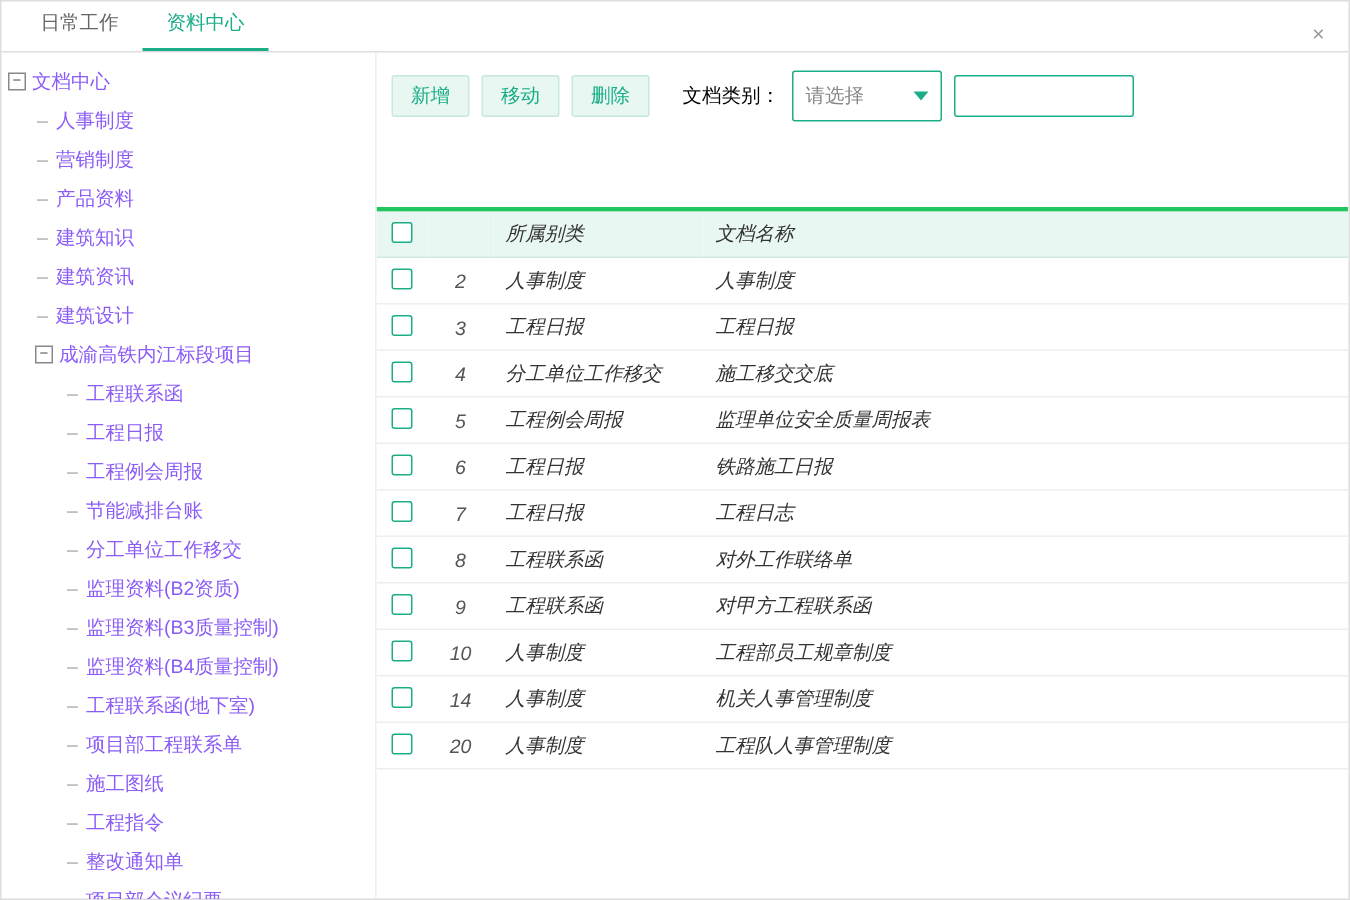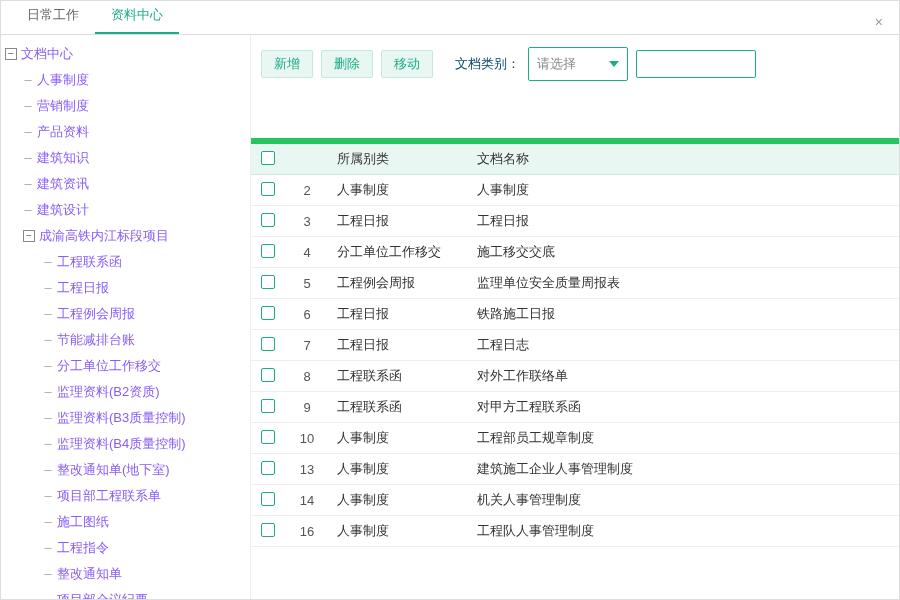--- a/index.html
+++ b/index.html
@@ -23,27 +23,27 @@
   .toggle { width: 12px; height: 12px; border: 1px solid #888; display: inline-flex; align-items: center; justify-content: center; font-size: 10px; line-height: 1; margin-right: 4px; color: #555; background: #fff; }
   .dash { color: #aaa; margin-right: 4px; display: inline-block; width: 10px; text-align: center; }
   .tree ul { list-style: none; padding-left: 18px; }
   .tree ul ul { padding-left: 20px; }
   .tree .label { color: #8b5cf6; }
 
   
   .main { flex: 1; display: flex; flex-direction: column; overflow: hidden; gap: 47px; }
   .toolbar { display: flex; align-items: center; gap: 8px; padding: 12px 10px 10px 10px; flex-wrap: nowrap; }
   .btn { border: 1px solid #c7e8df; background: #e9f7f2; color: #1aad88; padding: 4px 12px; border-radius: 2px; cursor: pointer; font-size: 13px; }
-  .toolbar .lbl { margin-left: 14px; color: #0c4a6e; }
+  .toolbar .lbl { margin-left: 14px; color: #000000; }
   .select { position: relative; width: 100px; height: 28px; border: 1px solid #1aad88; border-radius: 2px; display: flex; align-items: center; padding: 16px 8px; color: #888; cursor: pointer; }
   .select .caret { margin-left: auto; width: 0; height: 0; border-left: 5px solid transparent; border-right: 5px solid transparent; border-top: 6px solid #1aad88; }
   .text-input { width: 120px; height: 28px; border: 1px solid #1aad88; border-radius: 2px; padding: 0 6px; font-size: 13px; outline: none; }
 
   
-  .table-wrap { flex: 1; overflow: auto; border-top: 6px solid #22c55e; }
+  .table-wrap { flex: 1; overflow: auto; border-top: 3px solid #22c55e; font-style: italic; }
   table { width: 100%; border-collapse: collapse; }
   thead th { background: #e9f7f2; color: #333; font-weight: 500; text-align: left; padding: 6px 8px; border-bottom: 1px solid #cfe9e0; font-size: 13px; }
   tbody td { padding: 6px 8px; border-bottom: 1px solid #eee; font-size: 13px; }
   th.chk, td.chk { width: 34px; text-align: center; }
   th.idx, td.idx { width: 44px; text-align: center; color: #555; }
   th.cat, td.cat { width: 140px; }
   .cb { width: 14px; height: 14px; border: 1.5px solid #1aad88; border-radius: 2px; display: inline-block; cursor: pointer; background: #fff; }
 </style>
 </head>
 <body>
@@ -152,21 +152,21 @@
                   </li>
                   <li>
                     <div class="node">
                       <span class="dash">–</span>
                       <span class="label">监理资料(B4质量控制)</span>
                     </div>
                   </li>
                   <li>
                     <div class="node">
                       <span class="dash">–</span>
-                      <span class="label">整改通知单(地下室)</span>
+                      <span class="label">工程联系函(地下室)</span>
                     </div>
                   </li>
                   <li>
                     <div class="node">
                       <span class="dash">–</span>
                       <span class="label">项目部工程联系单</span>
                     </div>
                   </li>
                   <li>
                     <div class="node">
@@ -196,22 +196,22 @@
               </li>
             </ul>
         </li>
       </ul>
     </div>
 
     <div class="main">
 
       <div class="toolbar">
         <button class="btn">新增</button>
+        <button class="btn">移动</button>
         <button class="btn">删除</button>
-        <button class="btn">移动</button>
 
         <span class="lbl">文档类别：</span>
         <div class="select">
           <span>请选择</span>
           <span class="caret"></span>
         </div>
 
         <input class="text-input" type="text" style="">
       </div>
 
@@ -277,33 +277,27 @@
                 <td>对甲方工程联系函</td>
               </tr>
               <tr>
                 <td class="chk"><span class="cb"></span></td>
                 <td class="idx">10</td>
                 <td class="cat">人事制度</td>
                 <td>工程部员工规章制度</td>
               </tr>
               <tr>
                 <td class="chk"><span class="cb"></span></td>
-                <td class="idx">13</td>
-                <td class="cat">人事制度</td>
-                <td>建筑施工企业人事管理制度</td>
-              </tr>
-              <tr>
-                <td class="chk"><span class="cb"></span></td>
                 <td class="idx">14</td>
                 <td class="cat">人事制度</td>
                 <td>机关人事管理制度</td>
               </tr>
               <tr>
                 <td class="chk"><span class="cb"></span></td>
-                <td class="idx">16</td>
+                <td class="idx">20</td>
                 <td class="cat">人事制度</td>
                 <td>工程队人事管理制度</td>
               </tr>
             </tbody>
         </table>
       </div>
 
     </div>
   </div>
 </div>

